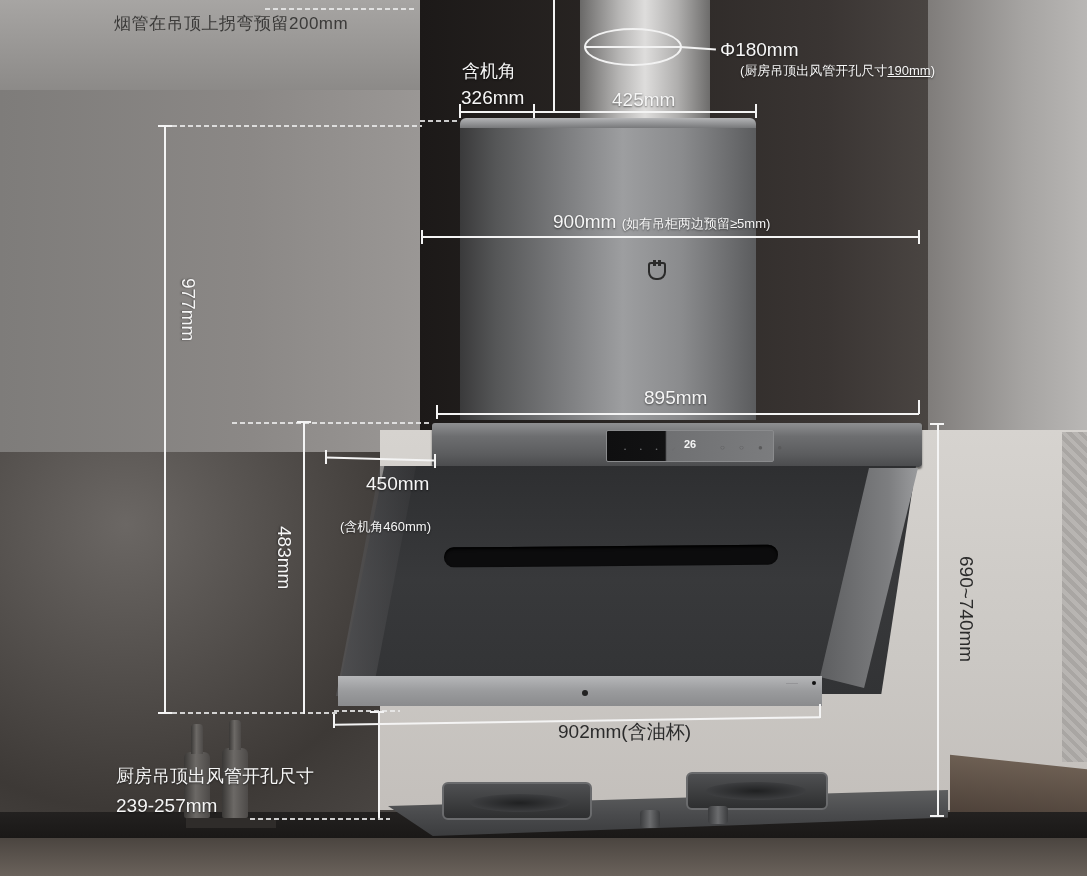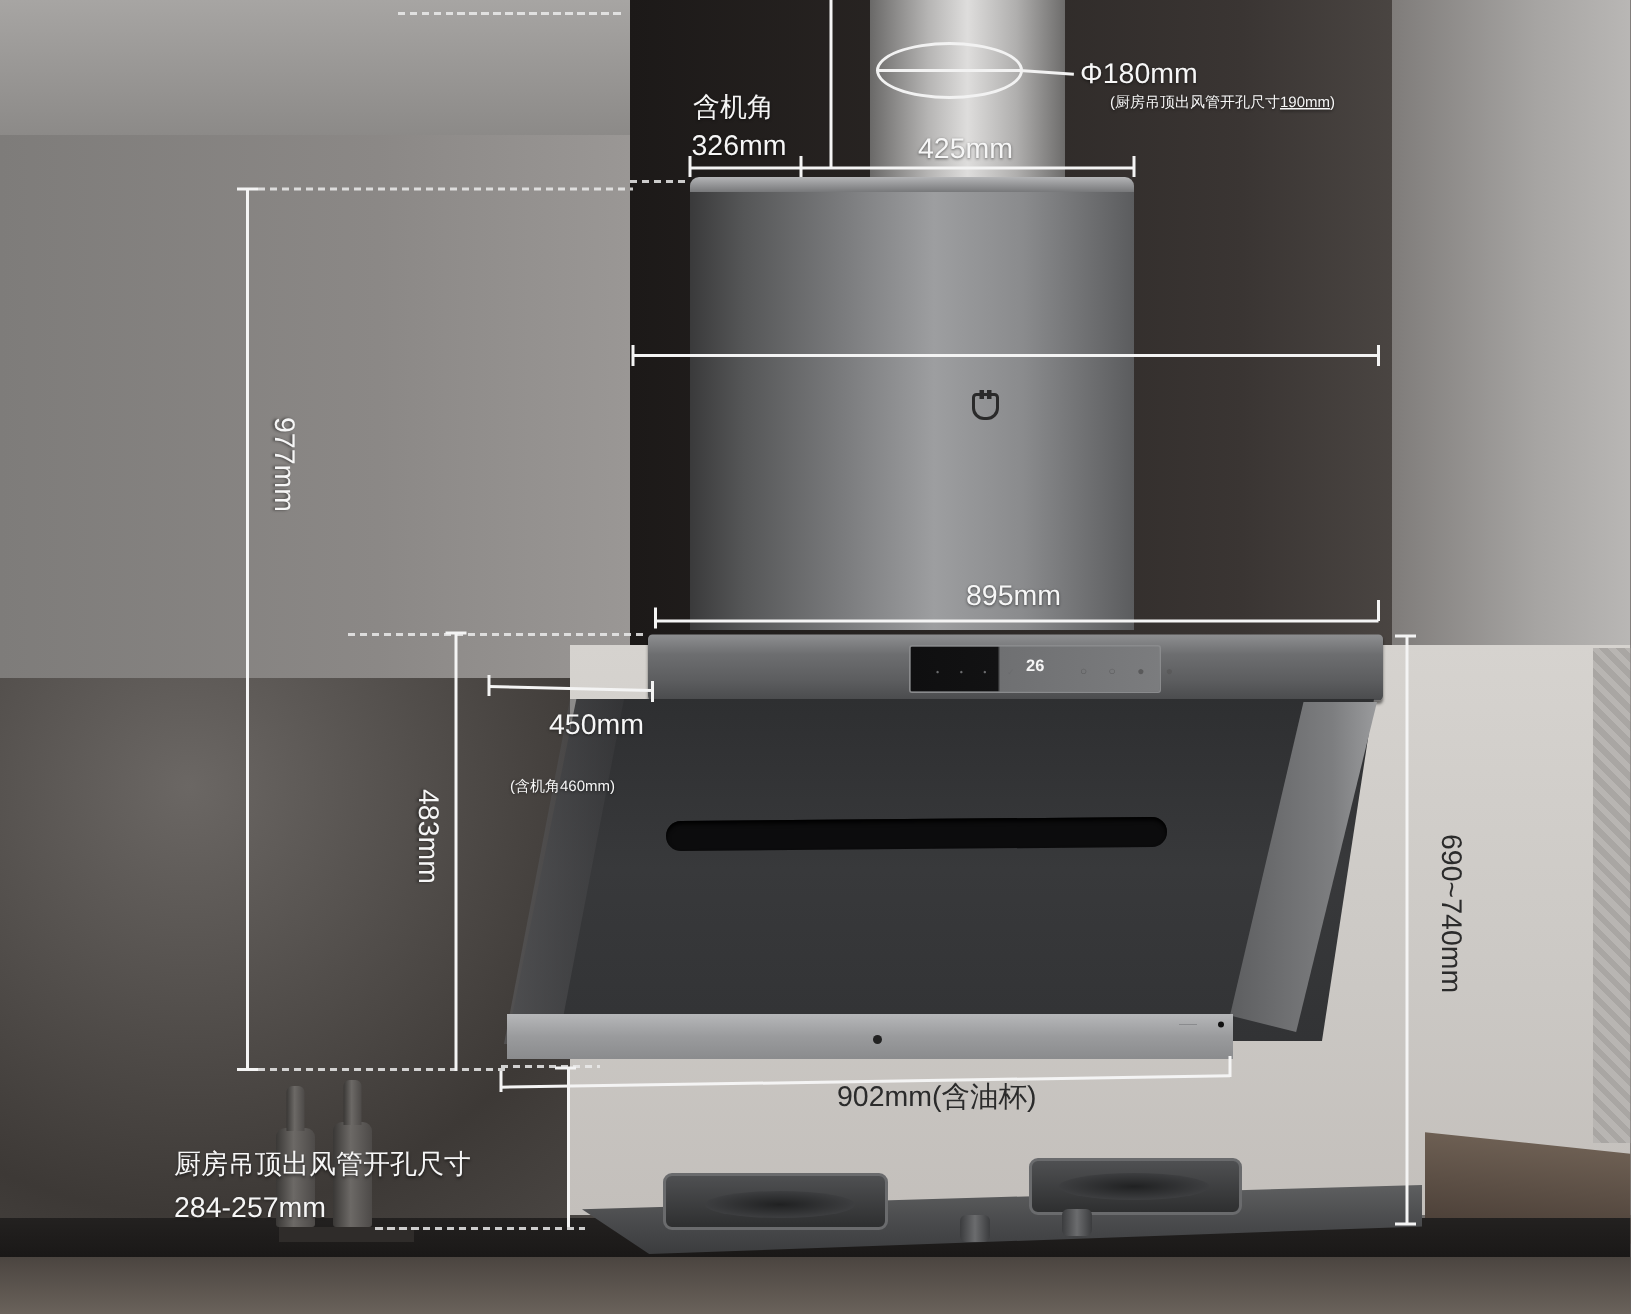--- a/index.html
+++ b/index.html
@@ -103,21 +103,21 @@
   .tick-h { position: absolute; height: 2px; width: 14px; background: #f4f4f4; }
   .dashed { position: absolute; height: 2px;
     background: repeating-linear-gradient(90deg, rgba(235,235,235,.85) 0 5px, transparent 5px 8px); }
 
   
   .lbl { position: absolute; white-space: nowrap; line-height: 1; }
   .lbl-light { color: #f6f6f6; text-shadow: 0 1px 2px rgba(0,0,0,.55); }
   .lbl-dark { color: #2b2b2b; }
   .lbl-top { color: #3b3a39; font-size: 17px; letter-spacing: 0.5px; }
   .big { font-size: 19px; }
-  .small { font-size: 10px; }
+  .small { font-size: 13px; }
   .vert { transform: rotate(90deg); transform-origin: left top; }
   .underline { text-decoration: underline; }
 </style>
 </head>
 <body>
 
 <div class="scene">
 
   <div class="bg-left-cabinet"></div>
   <div class="bg-left-top"></div>
@@ -206,41 +206,46 @@
 
   <div class="dim h" style="left:334px; top:720px; width:486px; transform: rotate(-0.9deg);"></div>
   <div class="tick-v" style="left:333px; top:714px;"></div>
   <div class="tick-v" style="left:819px; top:704px;"></div>
   <div class="dashed" style="left:334px; top:710px; width:66px;"></div>
 
   <div class="dim v" style="left:378px; top:712px; height:106px;"></div>
   <div class="tick-h" style="left:370px; top:711px;"></div>
   <div class="dashed" style="left:250px; top:818px; width:140px;"></div>
 
+  <div class="lbl lbl-top" style="left:114px; top:15px;">烟管在吊顶上拐弯预留200mm</div>
 
   <div class="lbl lbl-light big" style="left:720px; top:40px;">Φ180mm</div>
   <div class="lbl lbl-light small" style="left:740px; top:64px;">
     <span>(厨房吊顶出风管开孔尺寸</span><span class="underline">190mm</span><span>)</span>
   </div>
 
   <div class="lbl lbl-light big" style="left:462px; top:62px; font-size:18px;">含机角</div>
   <div class="lbl lbl-light big" style="left:461px; top:88px;">326mm</div>
 
   <div class="lbl lbl-light big" style="left:612px; top:90px;">425mm</div>
 
+  <div class="lbl lbl-light big" style="left:553px; top:212px;">
+    <span>900mm</span>
+    <span class="small">(如有吊柜两边预留≥5mm)</span>
+  </div>
 
   <div class="lbl lbl-light big vert" style="left:198px; top:278px;">977mm</div>
 
   <div class="lbl lbl-light big" style="left:644px; top:388px;">895mm</div>
 
   <div class="lbl lbl-light big" style="left:366px; top:474px;">450mm</div>
   <div class="lbl lbl-light small" style="left:340px; top:520px;">(含机角460mm)</div>
 
   <div class="lbl lbl-light big vert" style="left:294px; top:526px;">483mm</div>
 
   <div class="lbl lbl-dark big vert" style="left:976px; top:556px;">690~740mm</div>
 
   <div class="lbl lbl-dark big" style="left:558px; top:722px;">902mm(含油杯)</div>
 
   <div class="lbl lbl-light big" style="left:116px; top:767px; font-size:18px;">厨房吊顶出风管开孔尺寸</div>
-  <div class="lbl lbl-light big" style="left:116px; top:796px;">284-257mm</div>
+  <div class="lbl lbl-light big" style="left:116px; top:796px;">239-257mm</div>
 
 </div>
 
 </body></html>

